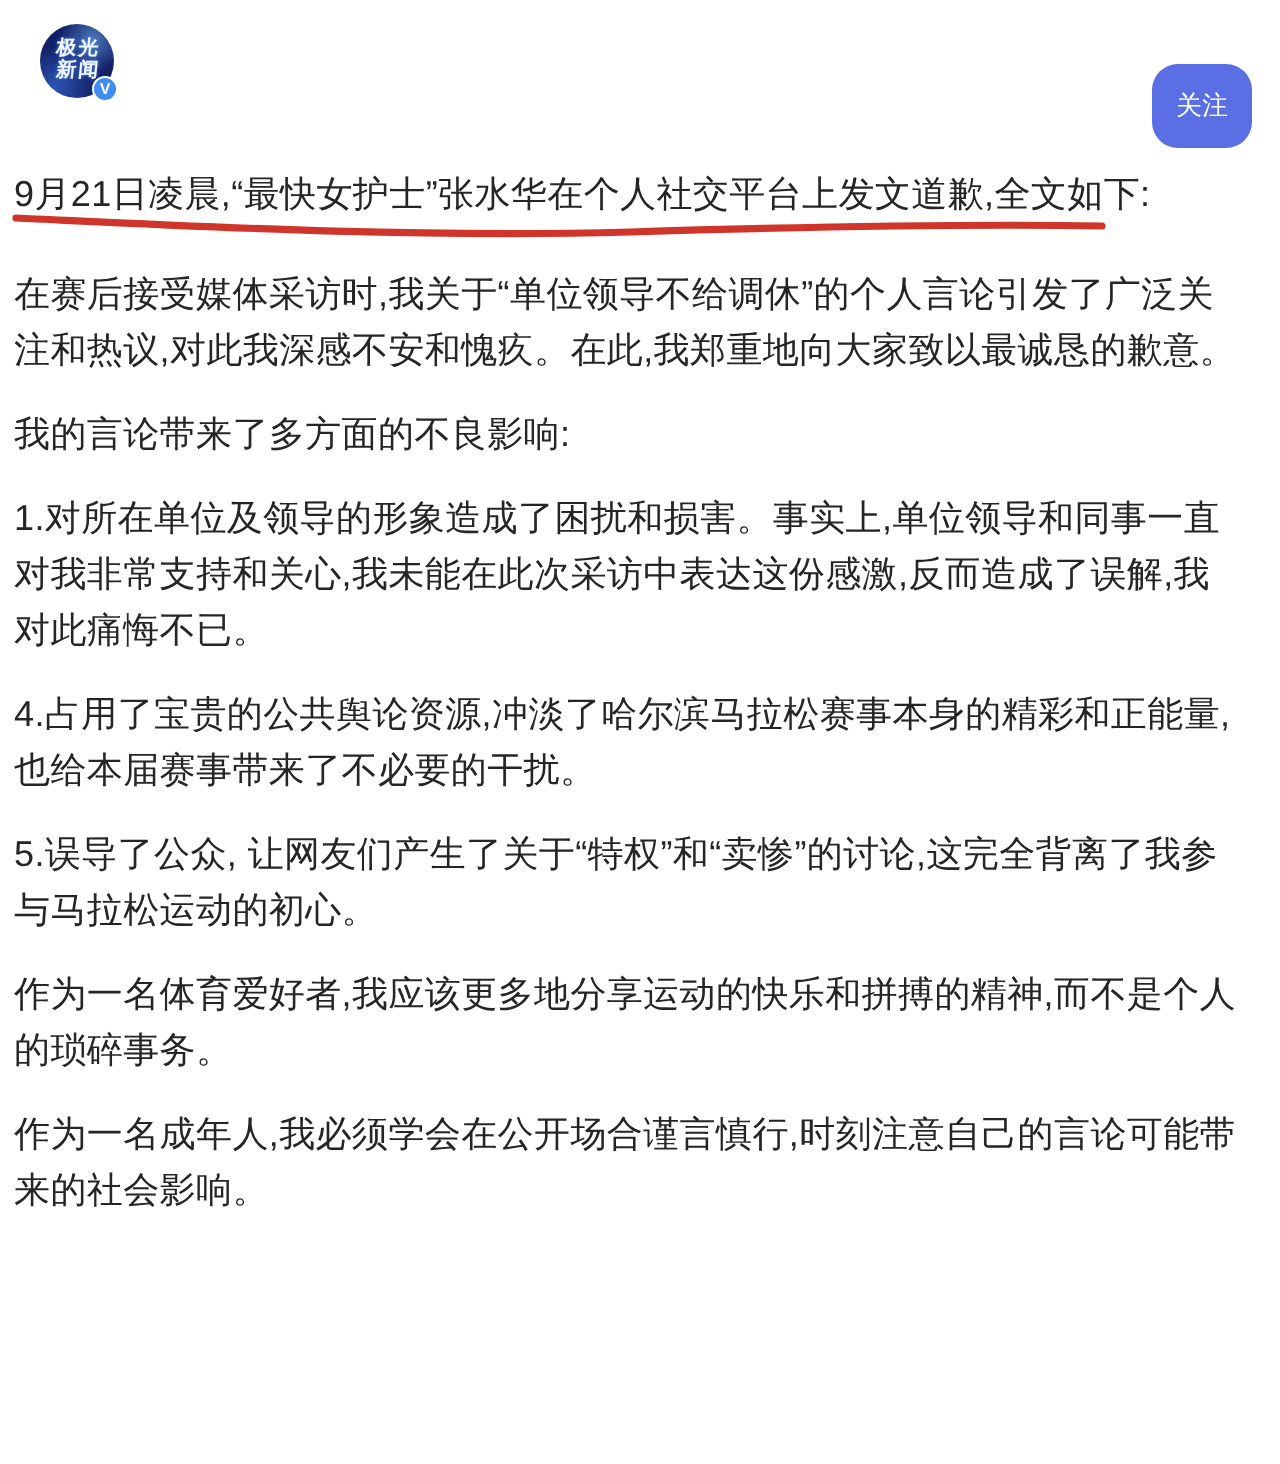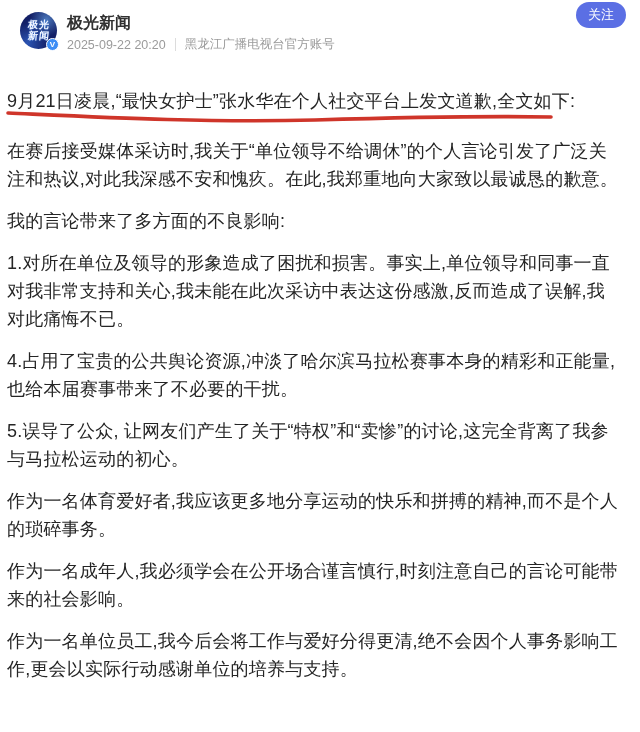--- a/index.html
+++ b/index.html
@@ -86,23 +86,23 @@
   .meta-sep {
     display: inline-block;
     width: 1px;
     height: 13px;
     background: #dcdcdc;
     margin: 0 9px;
   }
   .follow-btn {
     position: absolute;
     right: 14px;
-    top: 2px;
+    top: 32px;
     width: 50px;
-    height: 26px;
+    height: 42px;
     border: none;
     border-radius: 13px;
     background: var(--accent_blue);
     color: #ffffff;
     font-size: 13px;
     font-family: inherit;
     cursor: pointer;
     display: flex;
     align-items: center;
     justify-content: center;
@@ -128,39 +128,30 @@
 </style>
 </head>
 <body>
 
 <header class="post-header">
   <div class="avatar">
     <span class="avatar-line">极光</span>
     <span class="avatar-line">新闻</span>
     <span class="verified-badge">V</span>
   </div>
-  <div class="header-text">
-    <div class="account-name">极光新闻</div>
-    <div class="meta-row">
-      <span>2025-09-22 20:20</span>
-      <span class="meta-sep"></span>
-      <span>黑龙江广播电视台官方账号</span>
-    </div>
-  </div>
   <button class="follow-btn">关注</button>
 </header>
 
 <main class="article">
   <p class="headline">
     <span>9月21日凌晨,“最快女护士”张水华在个人社交平台上发文道歉,全文如下:</span>
     <svg class="headline-underline" width="550" height="18" viewBox="0 0 550 18">
       <path d="M3,5 C90,9 200,15 310,12 C410,9 490,8 546,9" fill="none" stroke="#cf352a" stroke-width="3.6" stroke-linecap="round"></path>
     </svg>
   </p>
   <p class="body-para">在赛后接受媒体采访时,我关于“单位领导不给调休”的个人言论引发了广泛关注和热议,对此我深感不安和愧疚。在此,我郑重地向大家致以最诚恳的歉意。</p>
   <p class="body-para">我的言论带来了多方面的不良影响:</p>
   <p class="body-para">1.对所在单位及领导的形象造成了困扰和损害。事实上,单位领导和同事一直对我非常支持和关心,我未能在此次采访中表达这份感激,反而造成了误解,我对此痛悔不已。</p>
   <p class="body-para">4.占用了宝贵的公共舆论资源,冲淡了哈尔滨马拉松赛事本身的精彩和正能量,也给本届赛事带来了不必要的干扰。</p>
   <p class="body-para">5.误导了公众, 让网友们产生了关于“特权”和“卖惨”的讨论,这完全背离了我参与马拉松运动的初心。</p>
   <p class="body-para">作为一名体育爱好者,我应该更多地分享运动的快乐和拼搏的精神,而不是个人的琐碎事务。</p>
   <p class="body-para">作为一名成年人,我必须学会在公开场合谨言慎行,时刻注意自己的言论可能带来的社会影响。</p>
-  <p class="body-para">作为一名单位员工,我今后会将工作与爱好分得更清,绝不会因个人事务影响工作,更会以实际行动感谢单位的培养与支持。</p>
 </main>
 
 </body></html>

